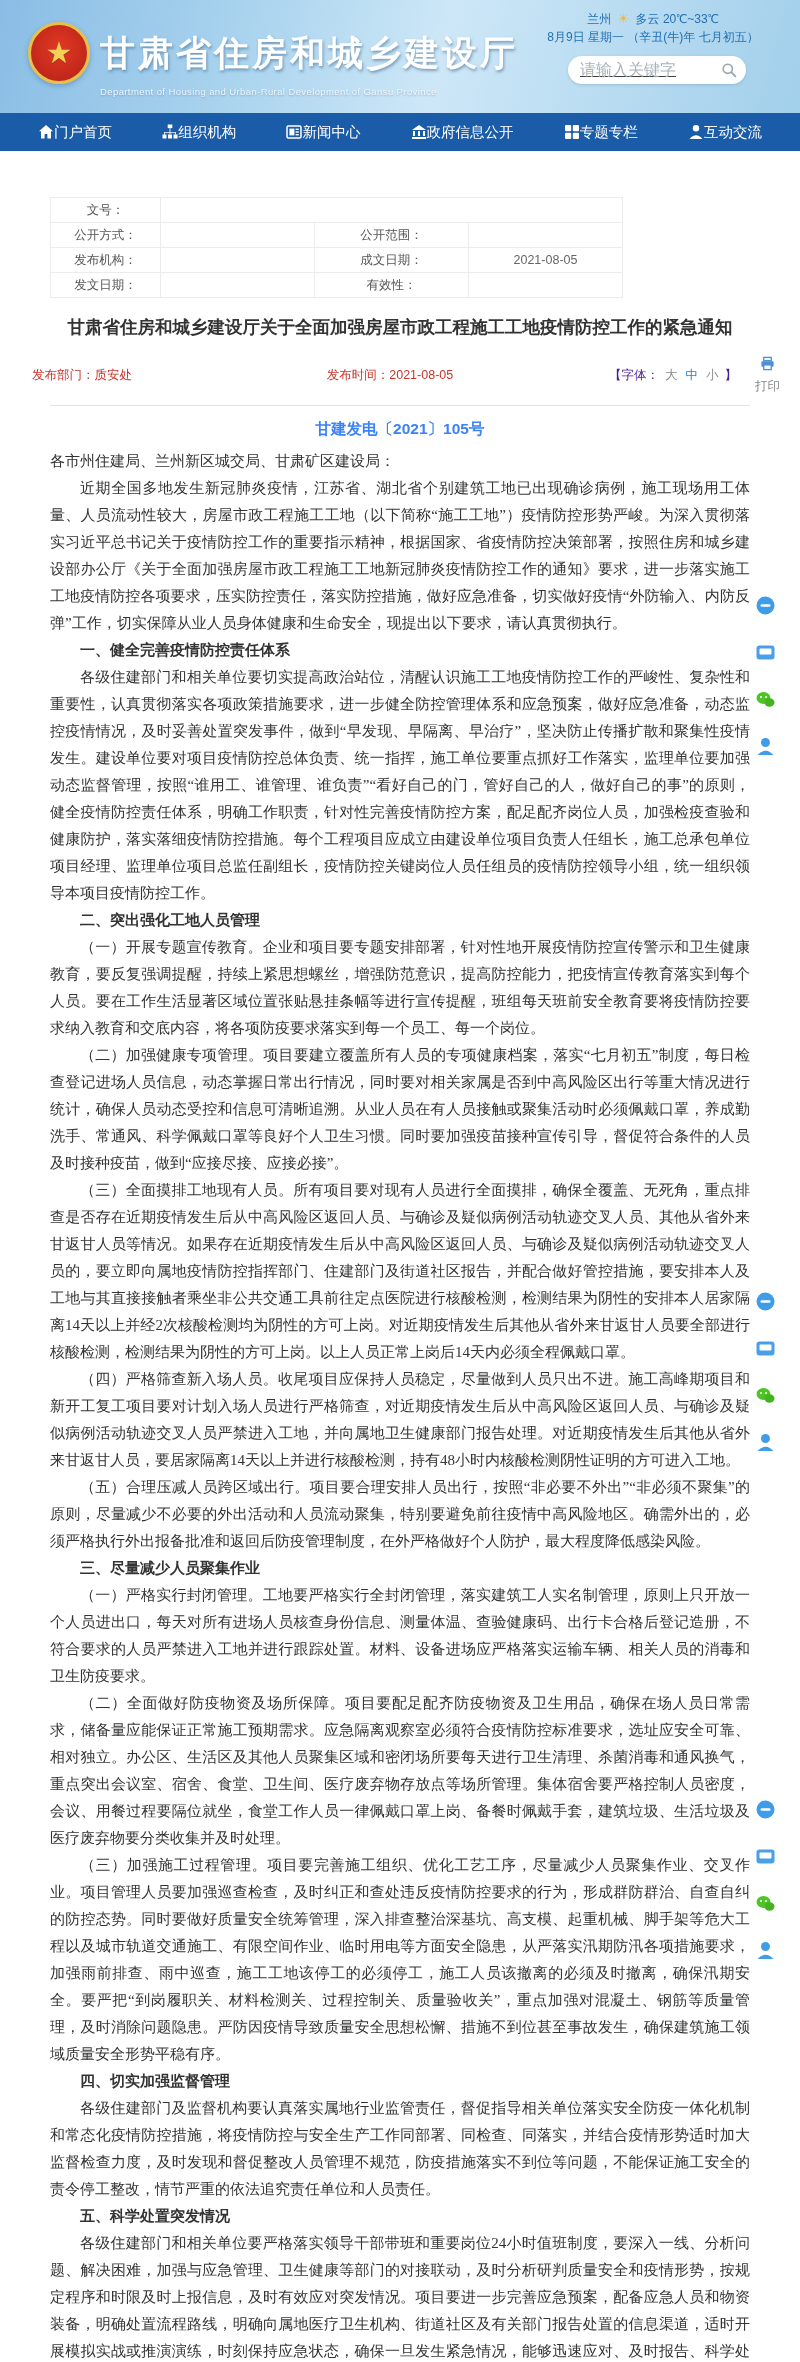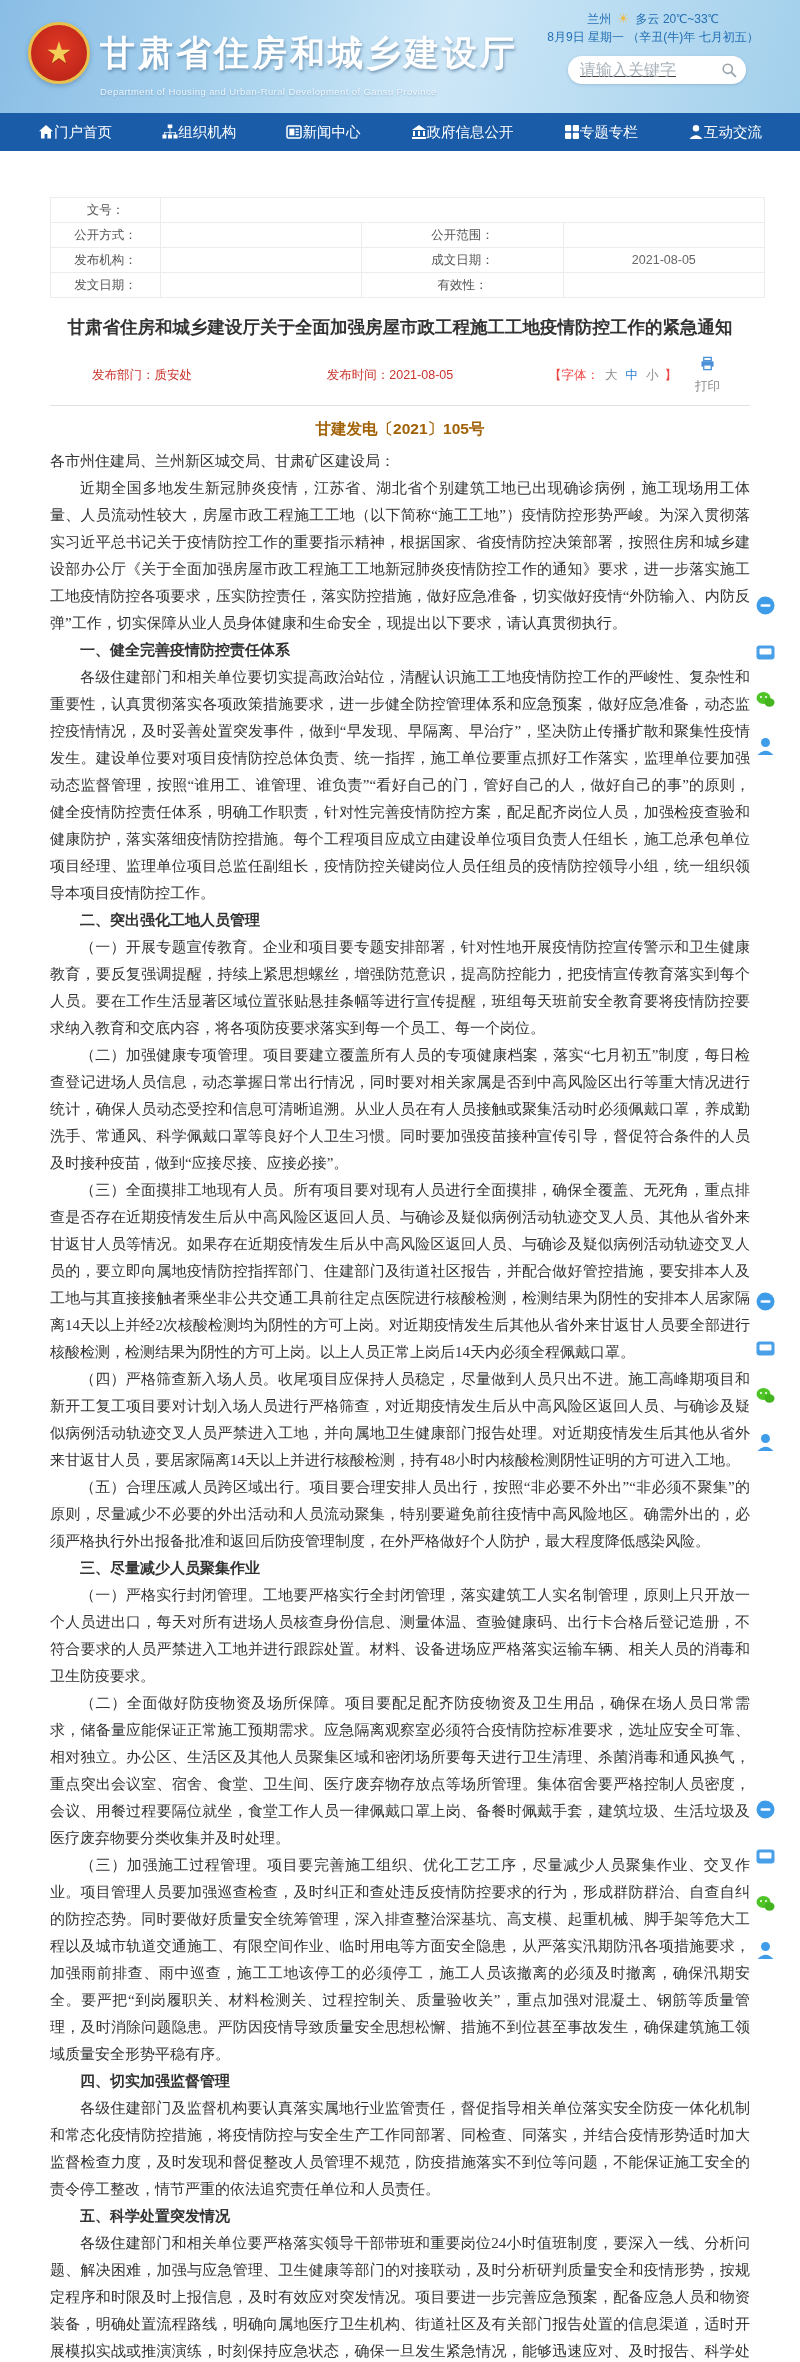--- a/index.html
+++ b/index.html
@@ -32,38 +32,38 @@
   .search-icon { position:absolute; right:9px; top:6px; width:16px; height:16px; cursor:pointer; }
 
   
   .nav { height:38px; background:#1a5ca8; display:flex; align-items:center;
     justify-content:space-between; padding:0 38px; }
   .nav-item { display:flex; align-items:center; color:#ffffff; font-size:14.5px;
     text-decoration:none; cursor:pointer; white-space:nowrap; }
   .nav-item .nicon { width:16px; height:16px; display:inline-flex; }
 
   
-  .meta-table { width:715px; margin:46px 50px 0; border-collapse:collapse; table-layout:fixed;padding-left:40px; }
+  .meta-table { width:573px; margin:46px 50px 0; border-collapse:collapse; table-layout:fixed;padding-left:40px; }
   .meta-table td { border:1px solid #ececec; height:25px; font-size:12.5px; color:#666;
     text-align:center; padding:0 6px; background:#fff; }
   .meta-table td.lbl { width:110px; color:#555; }
 
   
   .doc-title { margin:16px 50px 0; text-align:center; font-size:17.5px; font-weight:bold;
     color:#333; line-height:26px; font-family:"Liberation Sans",sans-serif; }
-  .pub-row { margin:16px 80px 0; display:flex; align-items:center; font-size:12.5px; color:#999; }
+  .pub-row { margin:16px 20px 0; display:flex; align-items:center; font-size:12.5px; color:#999; }
   .pub-left { width:230px; color:#c9332b; text-align:left; padding-left:12px; }
   .pub-center { flex:1; color:#c9332b; text-align:center; }
   .pub-right { width:250px; display:flex; align-items:center; justify-content:flex-end; gap:4px; }
-  .font-ctl { color:#ef4444; }
+  .font-ctl { color:#4c1d95; }
   .fsz { cursor:pointer; margin:0 2px; color:#8a8a8a; }
   .fsz.active { color:#2d7dd2; }
   .print-btn { display:inline-flex; align-items:center; gap:4px; margin-left:14px; cursor:pointer; color:#8a8a8a;flex-direction:column; }
   .divider { margin:10px 50px 0; border-bottom:1px solid #e2e2e2; }
-  .doc-no { margin:13px 50px 0; text-align:center; font-size:15.5px; font-weight:600; color:#a16207; }
+  .doc-no { margin:13px 50px 0; text-align:center; font-size:15.5px; font-weight:600; color:#3b82f6; }
 
   .doc-body { margin:8px 50px 0; font-size:15px; color:#333; text-align:justify;
     font-family:"Liberation Serif", serif; }
   .doc-body .p { line-height:27px; text-indent:2em; }
   .doc-body .p.salutation { text-indent:0; }
   .doc-body .p.heading { font-weight:bold; }
 
   
   .float-group { position:absolute; right:24px; width:20px; }
   .float-group .ficon { width:19px; height:19px; margin-bottom:28px; cursor:pointer; }

